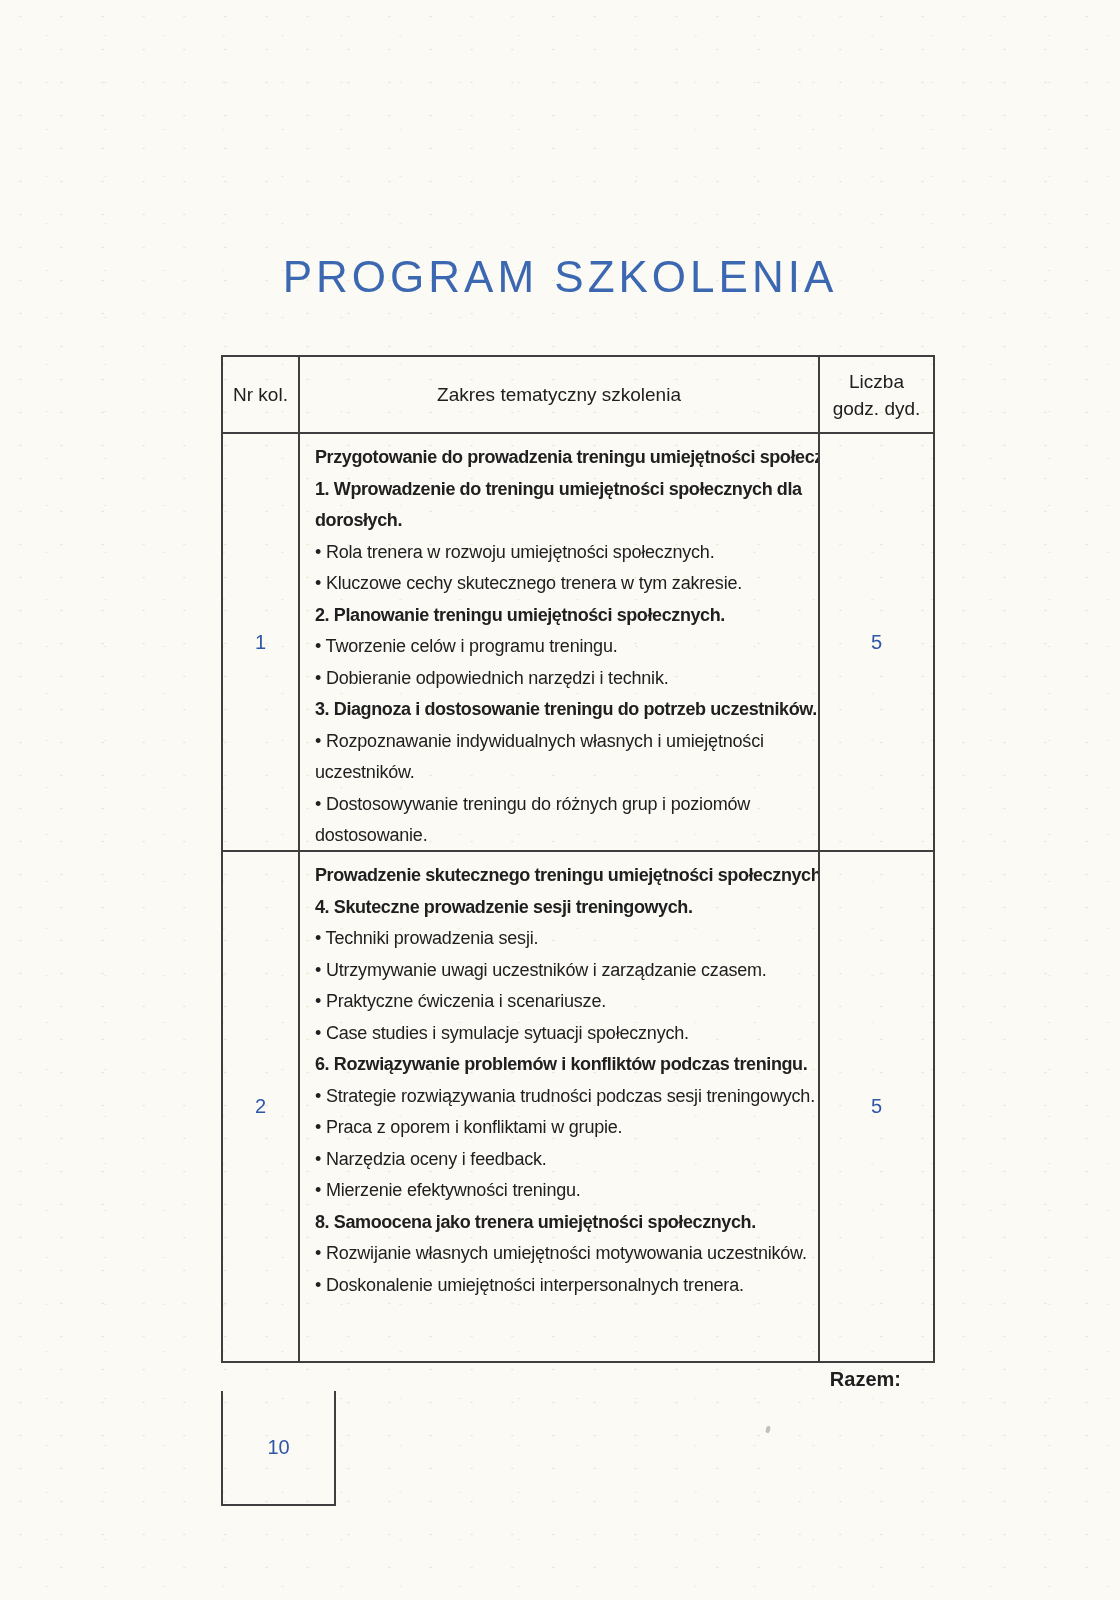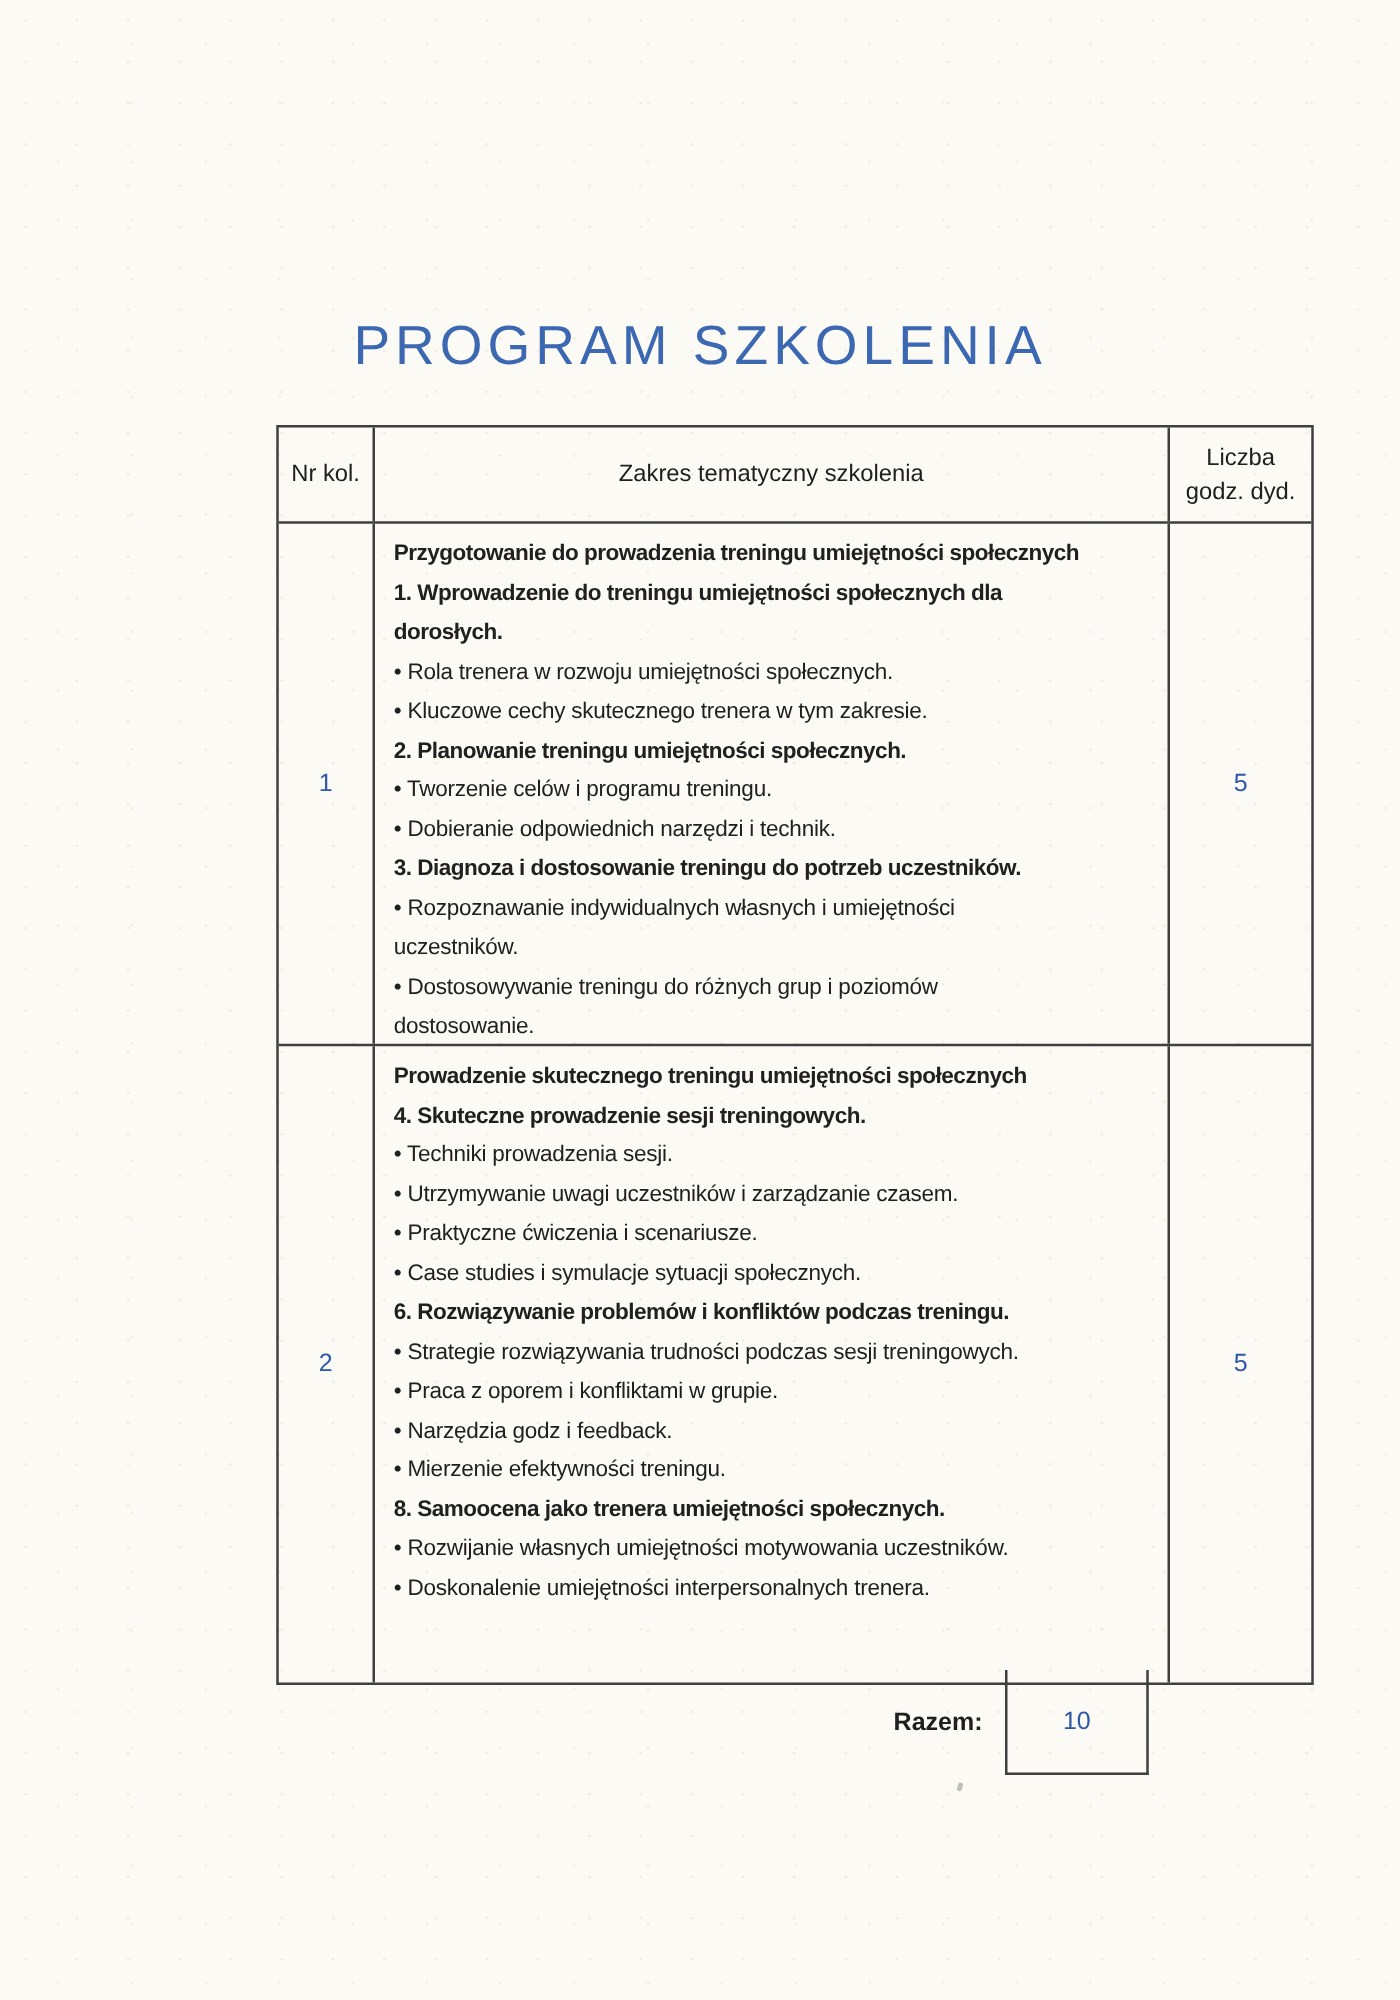--- a/index.html
+++ b/index.html
@@ -28,22 +28,22 @@
     position:absolute;
     top:252px;left:0;width:100%;
     text-align:center;
     font-size:44px;
     letter-spacing:4px;
     color:var(--title-color);
     font-weight:400;
   }
   .table{
     position:absolute;
-    left:221px;top:340px;
-    width:830px;
+    left:221px;top:355px;
+    width:714px;
     border:2px solid var(--border);
   }
   .trow{display:flex;width:100%;}
   .trow.header{height:77px;border-bottom:2px solid var(--border);}
   .trow.r1{height:418px;border-bottom:2px solid var(--border);}
   .trow.r2{height:509px;}
   .col-num{
     width:77px;flex:0 0 77px;
     border-right:2px solid var(--border);
     display:flex;align-items:center;justify-content:center;
@@ -68,23 +68,24 @@
   }
   .line{
     font-size:18px;
     line-height:31.5px;
     letter-spacing:-0.2px;
     white-space:nowrap;
   }
   .line.bold{font-weight:700;letter-spacing:-0.4px;}
   .footer-row{
     position:absolute;
-    left:221px;top:1336px;
+    left:221px;top:1368px;
     width:698px;height:84px;
     display:flex;
+    flex-direction:column;
   }
   .footer-label-area{
     flex:1 1 auto;
     display:flex;align-items:center;justify-content:flex-end;
     padding-right:18px;
   }
   .footer-label{font-weight:700;font-size:20px;}
   .footer-total-box{
     width:115px;flex:0 0 115px;
     border-left:2px solid var(--border);
@@ -150,21 +151,21 @@
       <div class="content">
           <div class="line bold">Prowadzenie skutecznego treningu umiejętności społecznych</div>
           <div class="line bold">4. Skuteczne prowadzenie sesji treningowych.</div>
           <div class="line">• Techniki prowadzenia sesji.</div>
           <div class="line">• Utrzymywanie uwagi uczestników i zarządzanie czasem.</div>
           <div class="line">• Praktyczne ćwiczenia i scenariusze.</div>
           <div class="line">• Case studies i symulacje sytuacji społecznych.</div>
           <div class="line bold">6. Rozwiązywanie problemów i konfliktów podczas treningu.</div>
           <div class="line">• Strategie rozwiązywania trudności podczas sesji treningowych.</div>
           <div class="line">• Praca z oporem i konfliktami w grupie.</div>
-          <div class="line">• Narzędzia godz i feedback.</div>
+          <div class="line">• Narzędzia oceny i feedback.</div>
           <div class="line">• Mierzenie efektywności treningu.</div>
           <div class="line bold">8. Samoocena jako trenera umiejętności społecznych.</div>
           <div class="line">• Rozwijanie własnych umiejętności motywowania uczestników.</div>
           <div class="line">• Doskonalenie umiejętności interpersonalnych trenera.</div>
         </div>
     </div>
     <div class="col-hours">
       <span class="row-hours">5</span>
     </div>
   </div>

